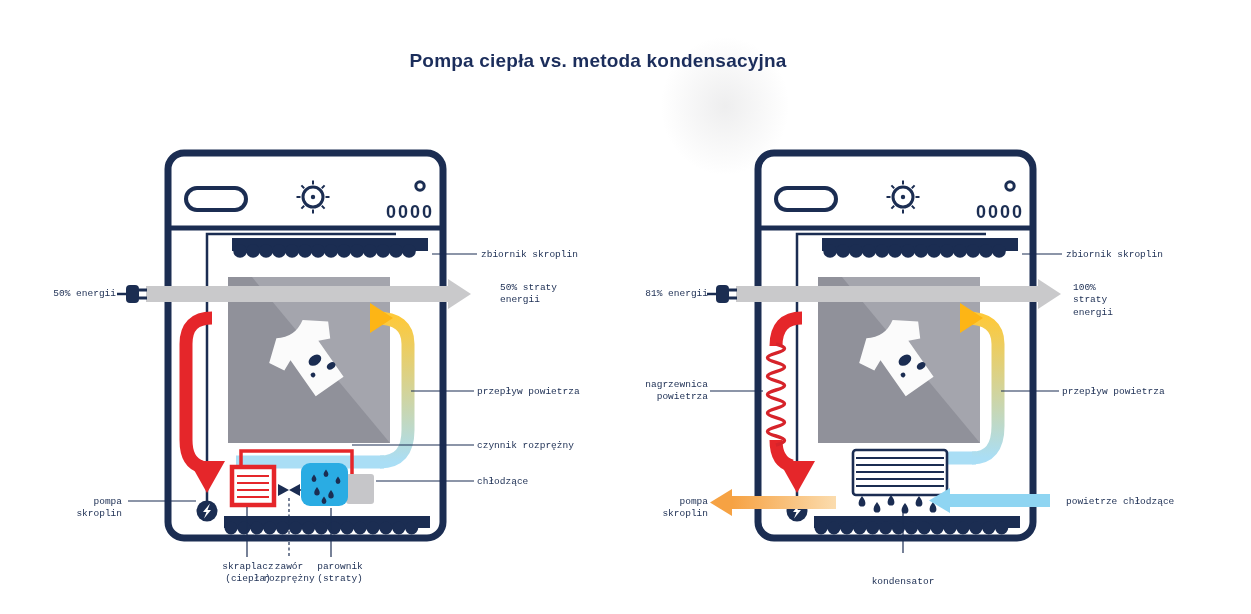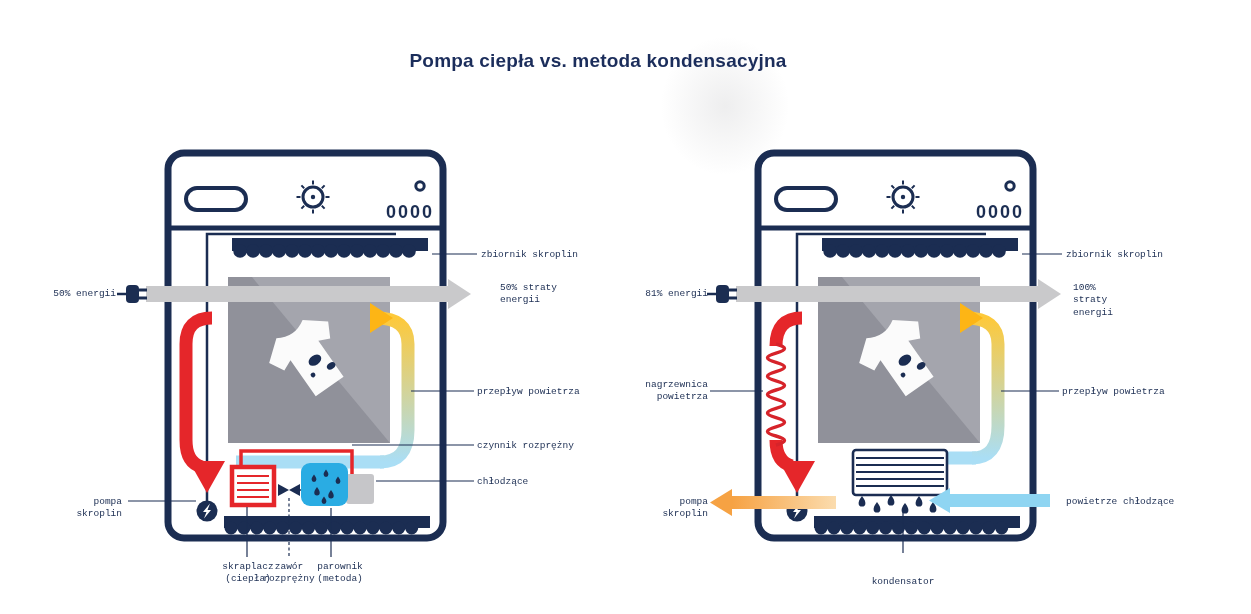--- a/index.html
+++ b/index.html
@@ -190,21 +190,21 @@
   <div class="display" style="left:386px;top:202px;">0000</div>
   <div class="lbl lbl-r" style="left:52px;top:288px;width:64px;">50% energii</div>
   <div class="lbl" style="left:481px;top:249px;">zbiornik skroplin</div>
   <div class="lbl" style="left:481px;top:282px;width:58px;margin-left:19px;">50% straty energii</div>
   <div class="lbl" style="left:477px;top:386px;">przepływ powietrza</div>
   <div class="lbl" style="left:477px;top:440px;">czynnik rozprężny</div>
   <div class="lbl" style="left:477px;top:476px;">chłodzące</div>
   <div class="lbl lbl-r" style="left:46px;top:496px;width:76px;">pompa skroplin</div>
   <div class="lbl lbl-c" style="left:219px;top:561px;width:58px;">skraplacz (ciepła)</div>
   <div class="lbl lbl-c" style="left:263px;top:561px;width:52px;">zawór rozprężny</div>
-  <div class="lbl lbl-c" style="left:311px;top:561px;width:58px;">parownik (metoda)</div>
+  <div class="lbl lbl-c" style="left:311px;top:561px;width:58px;">parownik (straty)</div>
 
   <div class="display" style="left:976px;top:202px;">0000</div>
   <div class="lbl lbl-r" style="left:638px;top:288px;width:70px;">81% energii</div>
   <div class="lbl" style="left:1066px;top:249px;">zbiornik skroplin</div>
   <div class="lbl" style="left:1066px;top:282px;width:62px;margin-left:7px;">100% straty energii</div>
   <div class="lbl lbl-r" style="left:634px;top:379px;width:74px;">nagrzewnica powietrza</div>
   <div class="lbl" style="left:1062px;top:386px;">przepływ powietrza</div>
   <div class="lbl lbl-r" style="left:630px;top:496px;width:78px;">pompa skroplin</div>
   <div class="lbl" style="left:1066px;top:496px;">powietrze chłodzące</div>
   <div class="lbl lbl-c" style="left:866px;top:576px;width:74px;">kondensator</div>

